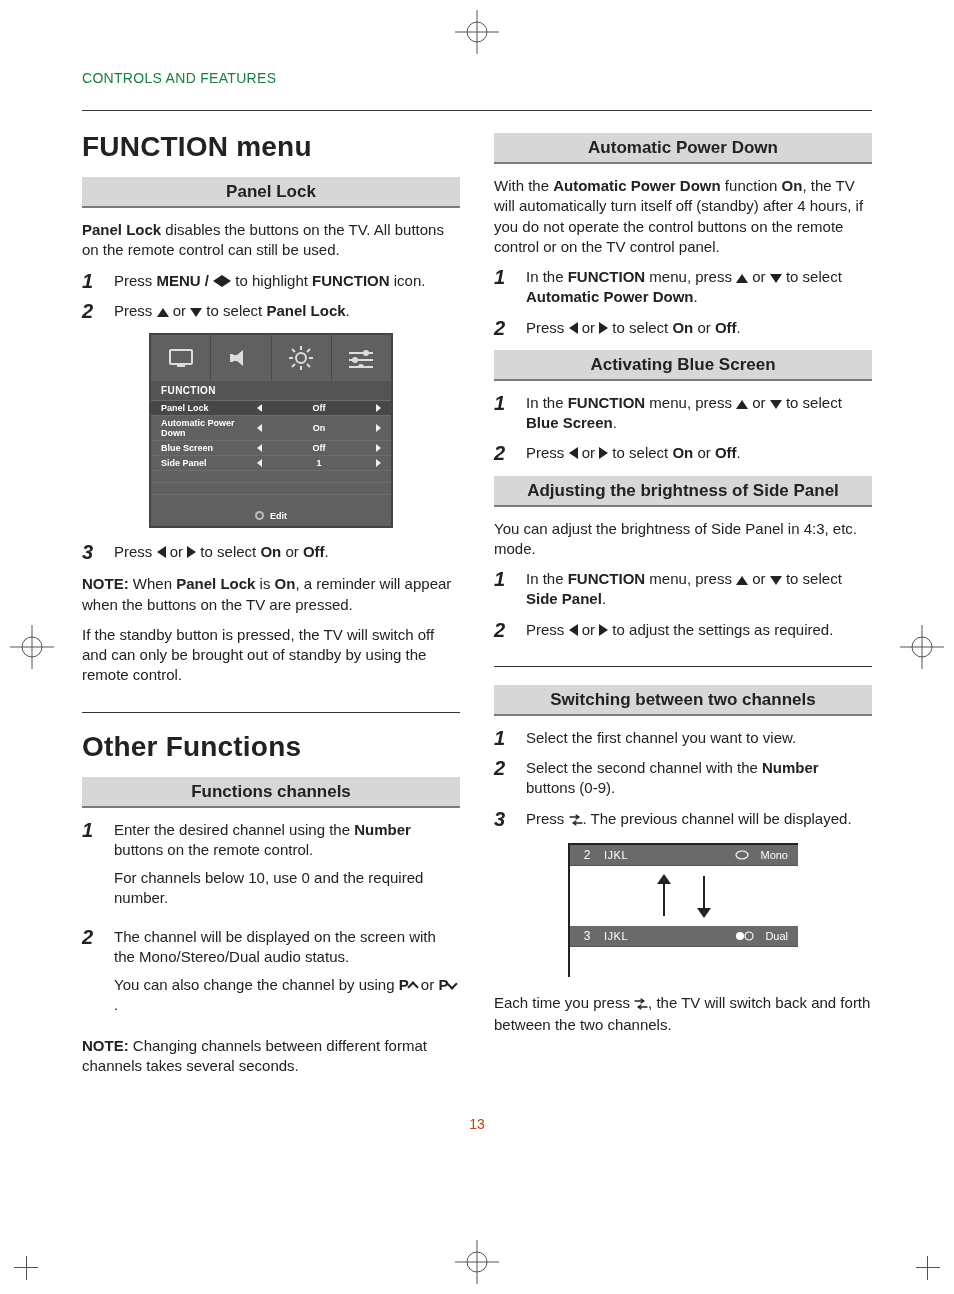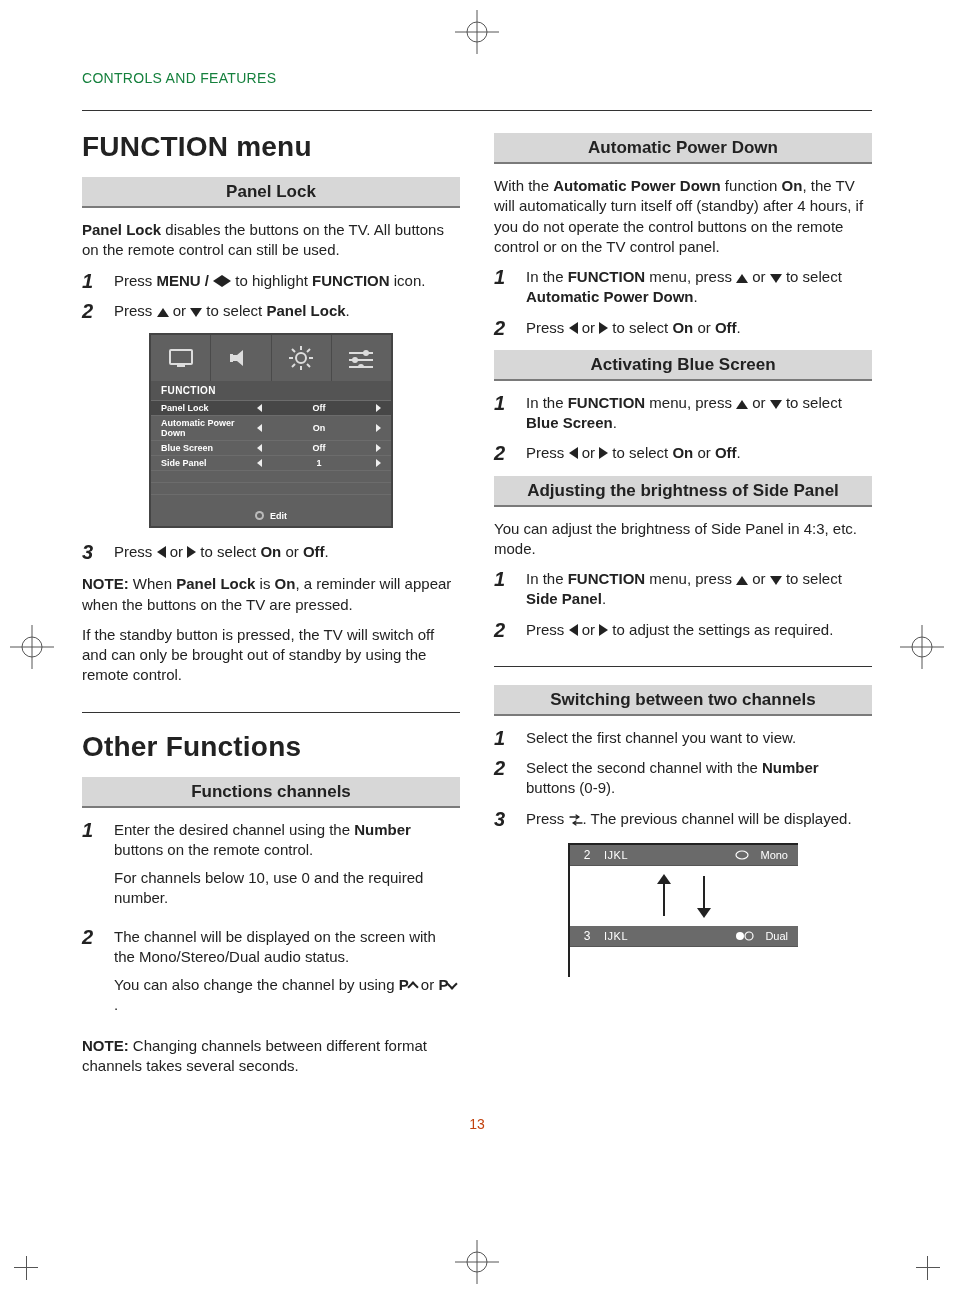--- a/index.html
+++ b/index.html
@@ -404,17 +404,22 @@
           <span class="spacer"></span>
           <svg width="20" height="10">
               <circle cx="5" cy="5" r="4" fill="#fff"></circle>
               <circle cx="14" cy="5" r="4" fill="none" stroke="#fff" stroke-width="1.2"></circle>
             </svg>
           <span class="aud">Dual</span>
         </div>
         <div class="gap short"></div>
       </div>
 
+      <p>
+        <span>Each time you press </span><span class="swap-icon"><svg width="14" height="12">
+              <path d="M1 3 H10 M10 3 L7 1 M10 3 L7 5 M13 9 H4 M4 9 L7 7 M4 9 L7 11" stroke="#222" stroke-width="1.3" fill="none" stroke-linecap="round"></path>
+            </svg></span><span>, the TV will switch back and forth between the two channels.</span>
+      </p>
     </div>
   </div>
 
   <div class="pagenum">13</div>
 </div>
 
 </body></html>

